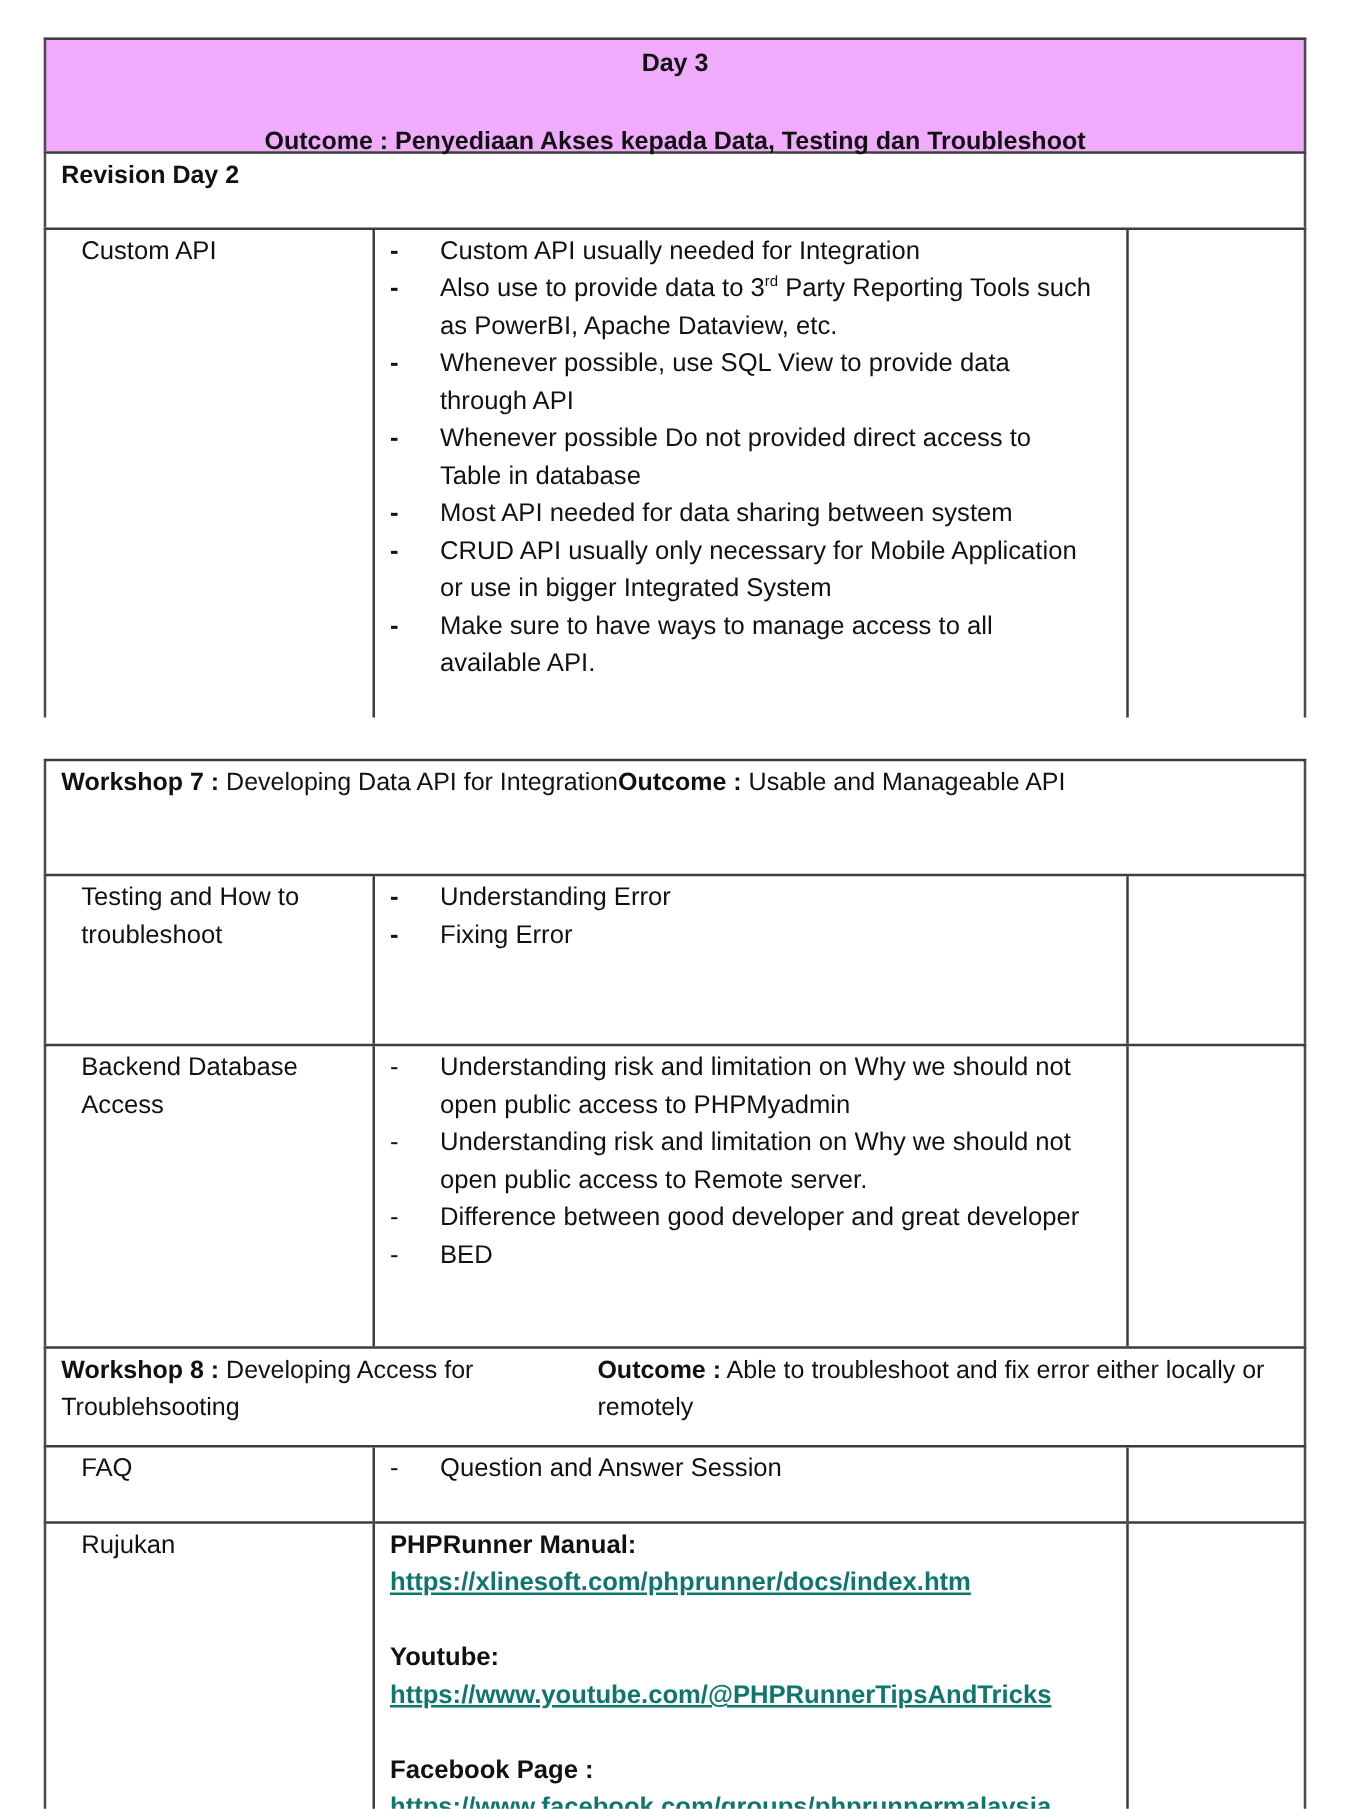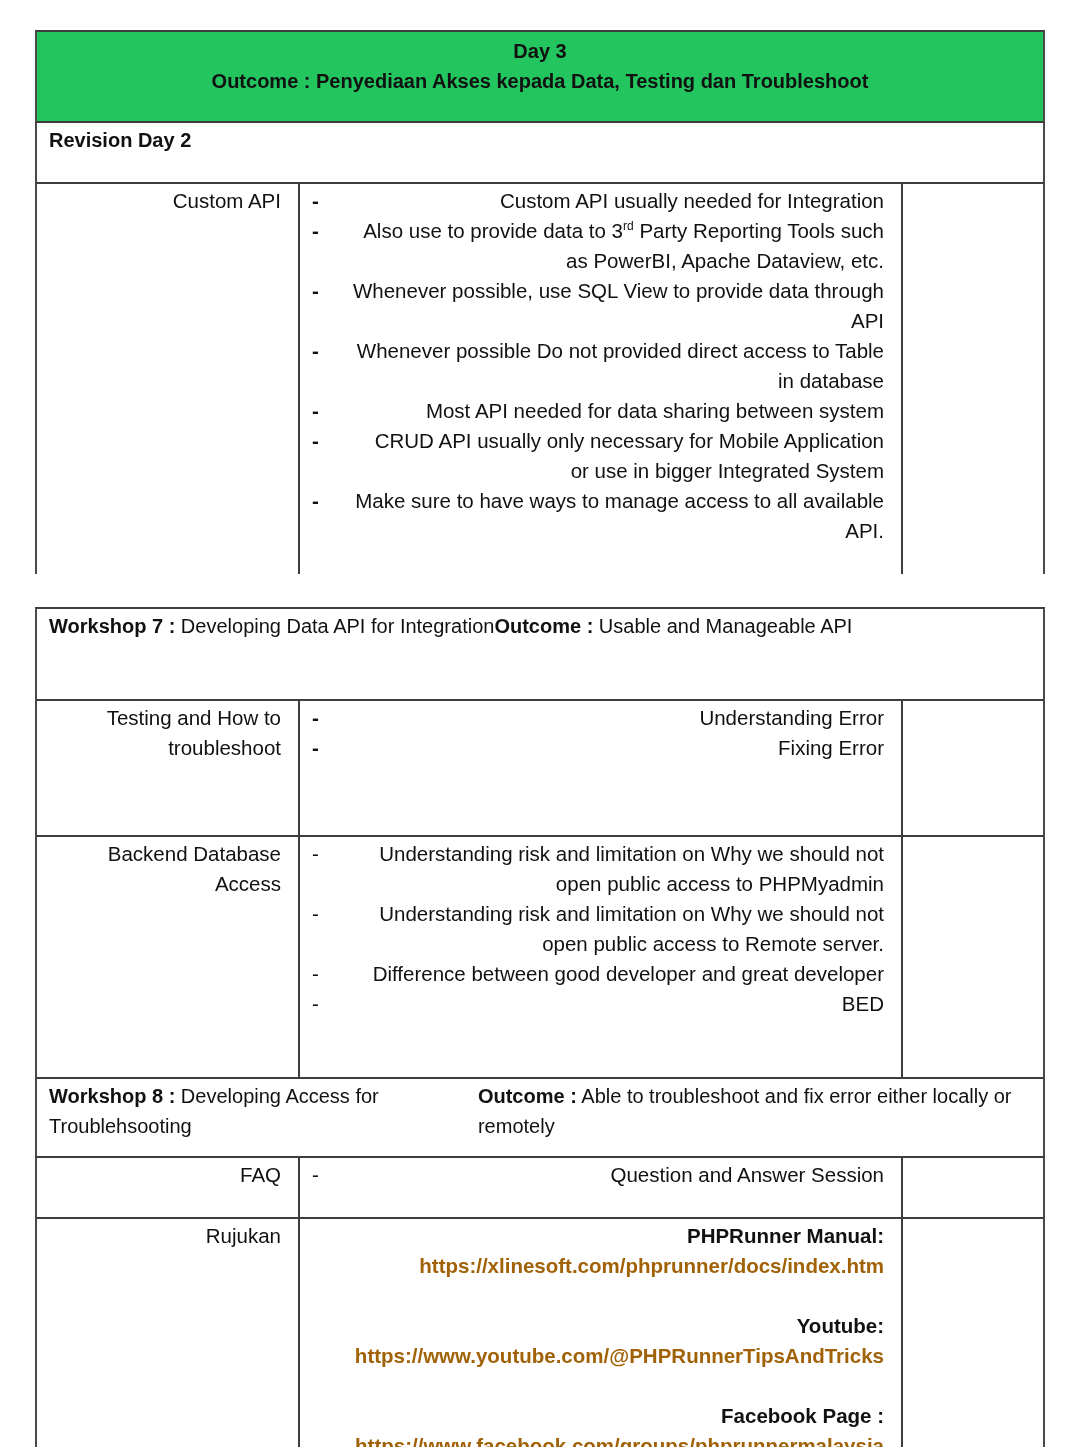--- a/index.html
+++ b/index.html
@@ -22,41 +22,41 @@
       width: 1010px;
     }
     .row {
       display: flex;
       border-left: 2px solid #4a4a4a;
       border-right: 2px solid #4a4a4a;
       border-top: 2px solid #3d3d3d;
       box-sizing: border-box;
     }
     .header-row {
-      background: #22c55e;
+      background: #f0abfc;
       height: 91px;
       flex-direction: column;
       align-items: center;
       padding-top: 4px;
       font-weight: bold;
       font-size: 20px;
       line-height: 30px;
+      gap: 32px;
     }
     .section-row {
       padding: 2px 12px;
       font-size: 20px;
       line-height: 30px;
     }
     .section-row .bold { font-weight: bold; }
     .cell {
       box-sizing: border-box;
-      padding: 2px 17px;
+      padding: 2px 28px;
       font-size: 20.5px;
       line-height: 30px;
-      text-align: right;
     }
     .cell.c1 { width: 263px; border-right: 2px solid #3d3d3d; }
     .cell.c2 { width: 603px; border-right: 2px solid #3d3d3d; padding-left: 10px; }
     .cell.c3 { flex: 1; }
     ul.dash {
       list-style: none;
       margin: 0;
       padding: 0;
     }
     ul.dash li {
@@ -67,22 +67,23 @@
       content: "-";
       position: absolute;
       left: 2px;
       top: 0;
       font-weight: bold;
     }
     ul.dash.light li::before { font-weight: normal; }
     sup { font-size: 12px; line-height: 0; vertical-align: 8px; }
     .ref-label { font-weight: bold; }
     .ref-link {
-      color: #a16207;
+      color: #0f766e;
       font-weight: bold;
+      text-decoration: underline;
       display: block;
     }
     .gap { height: 30px; }
   </style>
 </head>
 <body>
 
 <div class="sheet">
 
   <div class="row header-row">

